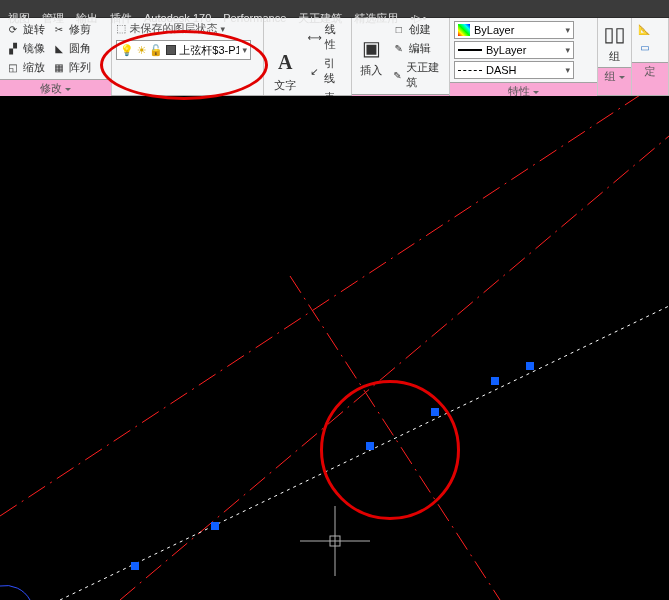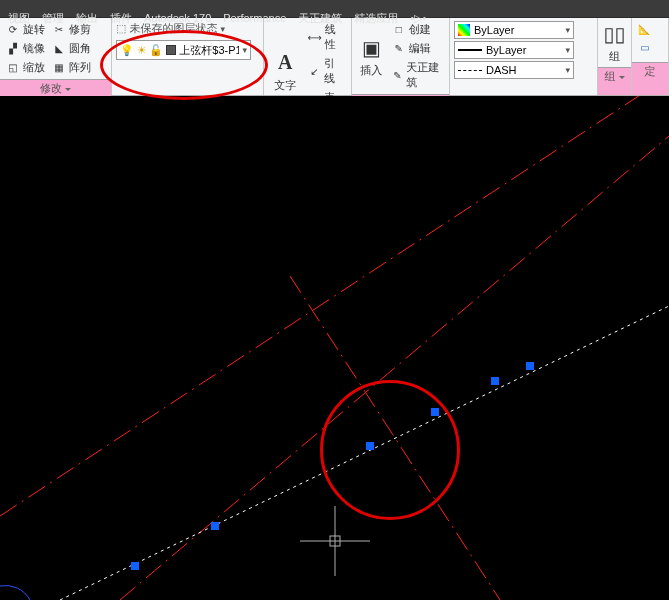--- a/index.html
+++ b/index.html
@@ -164,20 +164,21 @@
         <span style="width:24px;height:2px;background:#000"></span>
         <span>ByLayer</span>
           <span class="dd">▾</span>
       </div>
       <div class="prop-combo">
         <span style="width:24px;height:1px;border-top:1px dashed #000"></span>
         <span>DASH</span>
           <span class="dd">▾</span>
       </div>
     </div>
+    <div class="panel-title"><span>特性</span><span class="arrow"></span></div>
   </div>
 
   <div class="panel" style="width:34px">
     <div class="panel-body" style="justify-content:center">
       <div class="bigbtn" style="width:26px">
         <span class="ico">▯▯</span>
         <span>组</span>
       </div>
     </div>
     <div class="panel-title"><span>组</span><span class="arrow"></span></div>

